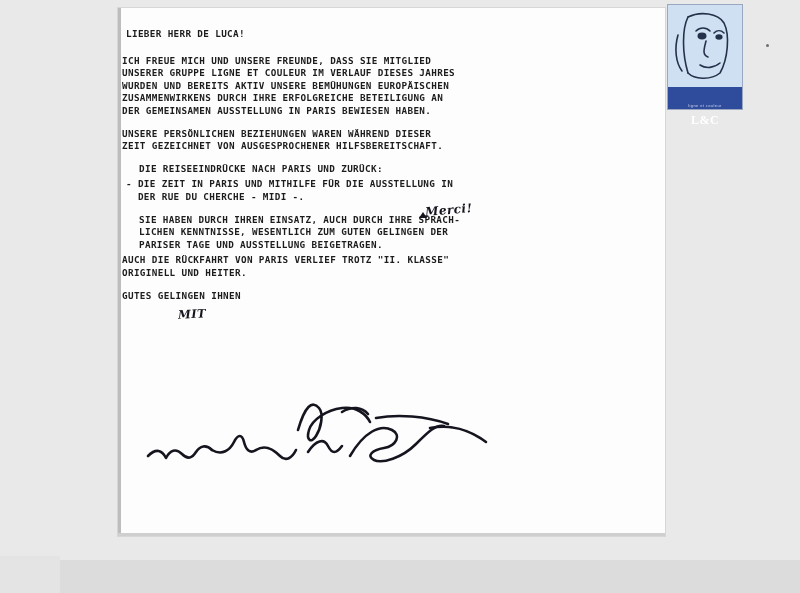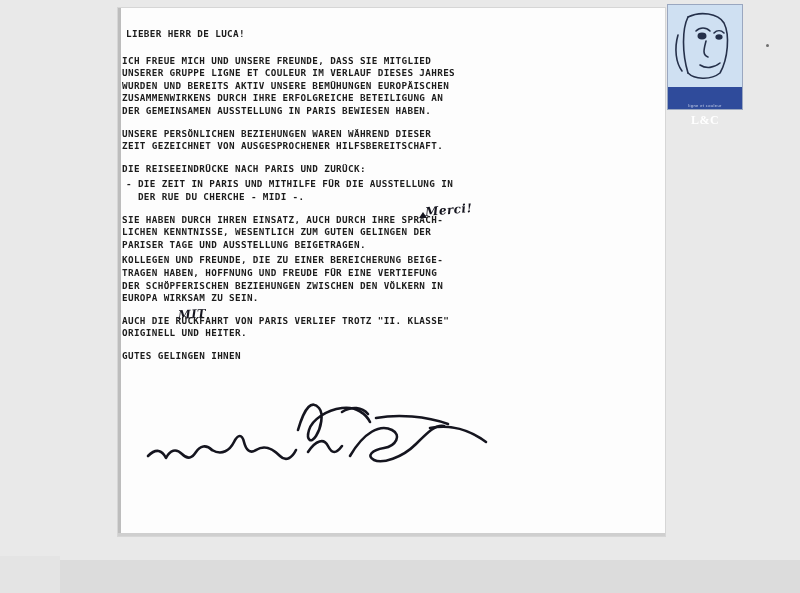--- a/index.html
+++ b/index.html
@@ -95,20 +95,21 @@
   }
   .para.salutation {
     margin-bottom: 14px;
     margin-left: 4px;
   }
   .para.indent-dash {
     margin-left: 4px;
   }
   .para.tight {
     margin-bottom: 3px;
+    padding-left: 17px;
   }
   .para.closing-1 {
     margin-bottom: 6px;
   }
 
   
   .hand {
     position: absolute;
     color: #15151f;
     font-family: "DejaVu Serif", serif;
@@ -241,24 +242,20 @@
 ZUSAMMENWIRKENS DURCH IHRE ERFOLGREICHE BETEILIGUNG AN
 DER GEMEINSAMEN AUSSTELLUNG IN PARIS BEWIESEN HABEN.</p>
     <p class="para">UNSERE PERSÖNLICHEN BEZIEHUNGEN WAREN WÄHREND DIESER
 ZEIT GEZEICHNET VON AUSGESPROCHENER HILFSBEREITSCHAFT.</p>
     <p class="para tight">DIE REISEEINDRÜCKE NACH PARIS UND ZURÜCK:</p>
     <p class="para indent-dash">- DIE ZEIT IN PARIS UND MITHILFE FÜR DIE AUSSTELLUNG IN
   DER RUE DU CHERCHE - MIDI -.</p>
     <p class="para tight">SIE HABEN DURCH IHREN EINSATZ, AUCH DURCH IHRE SPRACH-
 LICHEN KENNTNISSE, WESENTLICH ZUM GUTEN GELINGEN DER
 PARISER TAGE UND AUSSTELLUNG BEIGETRAGEN.</p>
-    <p class="para">KOLLEGEN UND FREUNDE, DIE ZU EINER BEREICHERUNG BEIGE-
-TRAGEN HABEN, HOFFNUNG UND FREUDE FÜR EINE VERTIEFUNG
-DER SCHÖPFERISCHEN BEZIEHUNGEN ZWISCHEN DEN VÖLKERN IN
-EUROPA WIRKSAM ZU SEIN.</p>
     <p class="para">AUCH DIE RÜCKFAHRT VON PARIS VERLIEF TROTZ "II. KLASSE"
 ORIGINELL UND HEITER.</p>
     <p class="para closing-1">GUTES GELINGEN IHNEN</p>
   </div>
 
   <div class="hand-caret"></div>
   <div class="hand hand-merci">Merci!</div>
   <div class="hand hand-mit">MIT</div>
 
   <svg class="sig-svg" viewBox="0 0 400 90" xmlns="http://www.w3.org/2000/svg">

